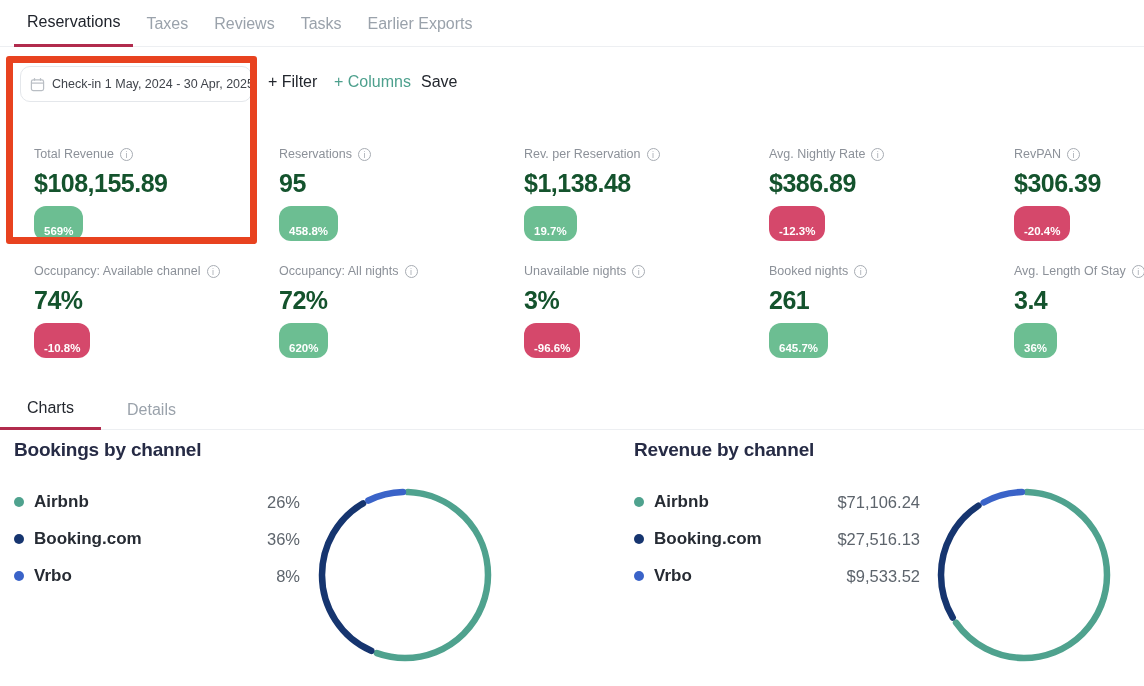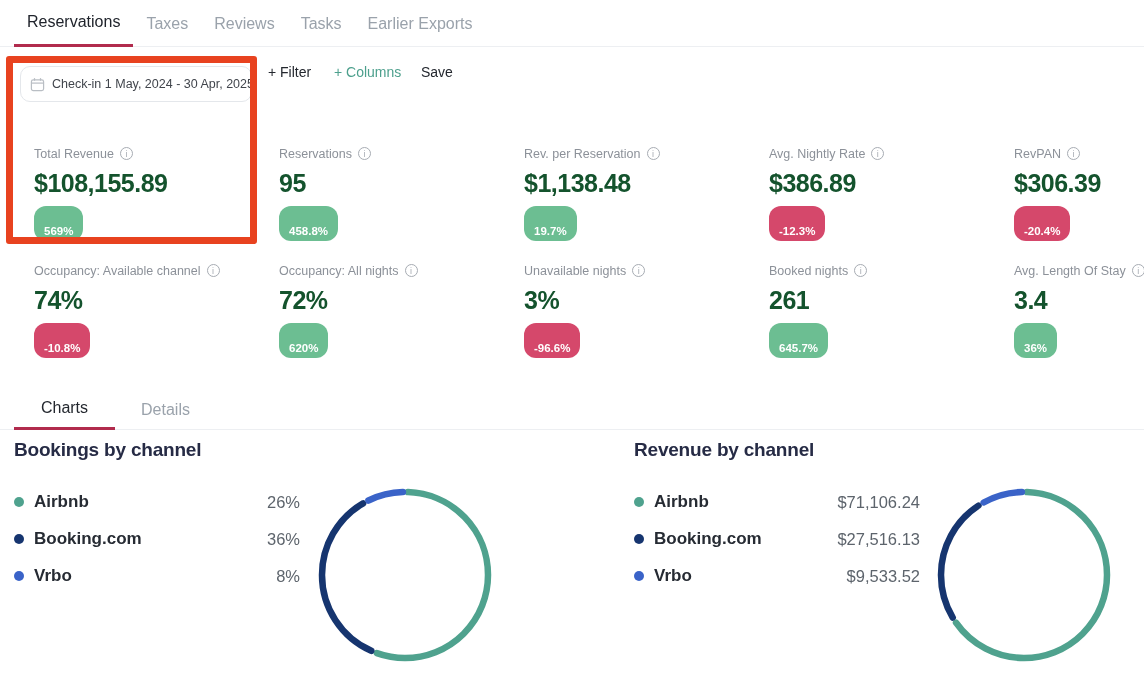--- a/index.html
+++ b/index.html
@@ -13,46 +13,46 @@
   .tab { display:flex; align-items:center; padding:0 13px; font-size:16px;
     color:#9aa2ab; cursor:pointer; height:47px; }
   .tab.active { color:#20242c; font-weight:500; border-bottom:3px solid #b12b4d; }
 
   
   .date-input { position:absolute; left:20px; top:66px; width:232px; height:36px;
     border:1px solid #e4e7eb; border-radius:10px; background:#fff; display:flex;
     align-items:center; padding:16px 9px; gap:7px; }
   .date-input .txt { font-size:12.5px; color:#41454c; white-space:nowrap; }
   .cal-icon { flex:0 0 auto; width:15px; height:15px; color:#b9bec4; }
-  .txt-btn { position:absolute; top:54px; height:36px; line-height:36px; border:none;
-    background:none; font-family:inherit; font-size:14px; font-weight:500;
+  .txt-btn { position:absolute; top:64px; height:36px; line-height:36px; border:none;
+    background:none; font-family:inherit; font-size:16px; font-weight:500;
     color:#23272e; cursor:pointer; }
   .btn-filter { left:268px; }
   .btn-columns { left:334px; color:#4da08d; }
   .btn-save { left:421px; }
 
   
   .kpi-grid { position:absolute; left:34px; top:147px; display:grid;
     grid-template-columns:repeat(5,245px); grid-auto-rows:117px; }
-  .kpi-label { display:flex; align-items:flex-start; gap:6px; font-size:12.5px;
+  .kpi-label { display:flex; align-items:flex-end; gap:6px; font-size:12.5px;
     color:#8c9199; margin-bottom:7px; }
   .info-icon { display:inline-flex; align-items:center; justify-content:center;
     width:13px; height:13px; border:1px solid #a7acb3; border-radius:50%;
     color:#a7acb3; font-size:9px; flex:0 0 auto; cursor:pointer; }
   .info-icon::after { content:"i"; }
   .kpi-value { font-size:25px; font-weight:700; color:#14532d;
     letter-spacing:-0.5px; line-height:1.2; margin-bottom:8px; }
   .kpi-pill { display:inline-block; padding:19px 10px 4px; border-radius:12px;
     font-size:11.5px; font-weight:600; color:#fff; }
   .pill-up { background:#6cbe92; }
   .pill-down { background:#d5486b; }
 
   
   .sub-tabs { position:absolute; left:0; top:389px; right:0; height:41px;
-    border-bottom:1px solid #edeff2; display:flex; padding-left:14px; }
+    border-bottom:1px solid #edeff2; display:flex; }
   .sub-tab { width:101px; display:flex; align-items:center; justify-content:center;
     font-size:16px; color:#9aa2ab; cursor:pointer; height:41px; }
   .sub-tab.active { color:#23272e; font-weight:500; border-bottom:3px solid #b12b4d; }
 
   
   .chart-title { position:absolute; top:439px; font-size:19px; font-weight:700;
     color:#262b45; letter-spacing:-0.2px;text-align:right; }
   .chart-title.left { left:14px; }
   .chart-title.right { left:634px; }
   .legend { position:absolute; top:490px; width:286px; }

